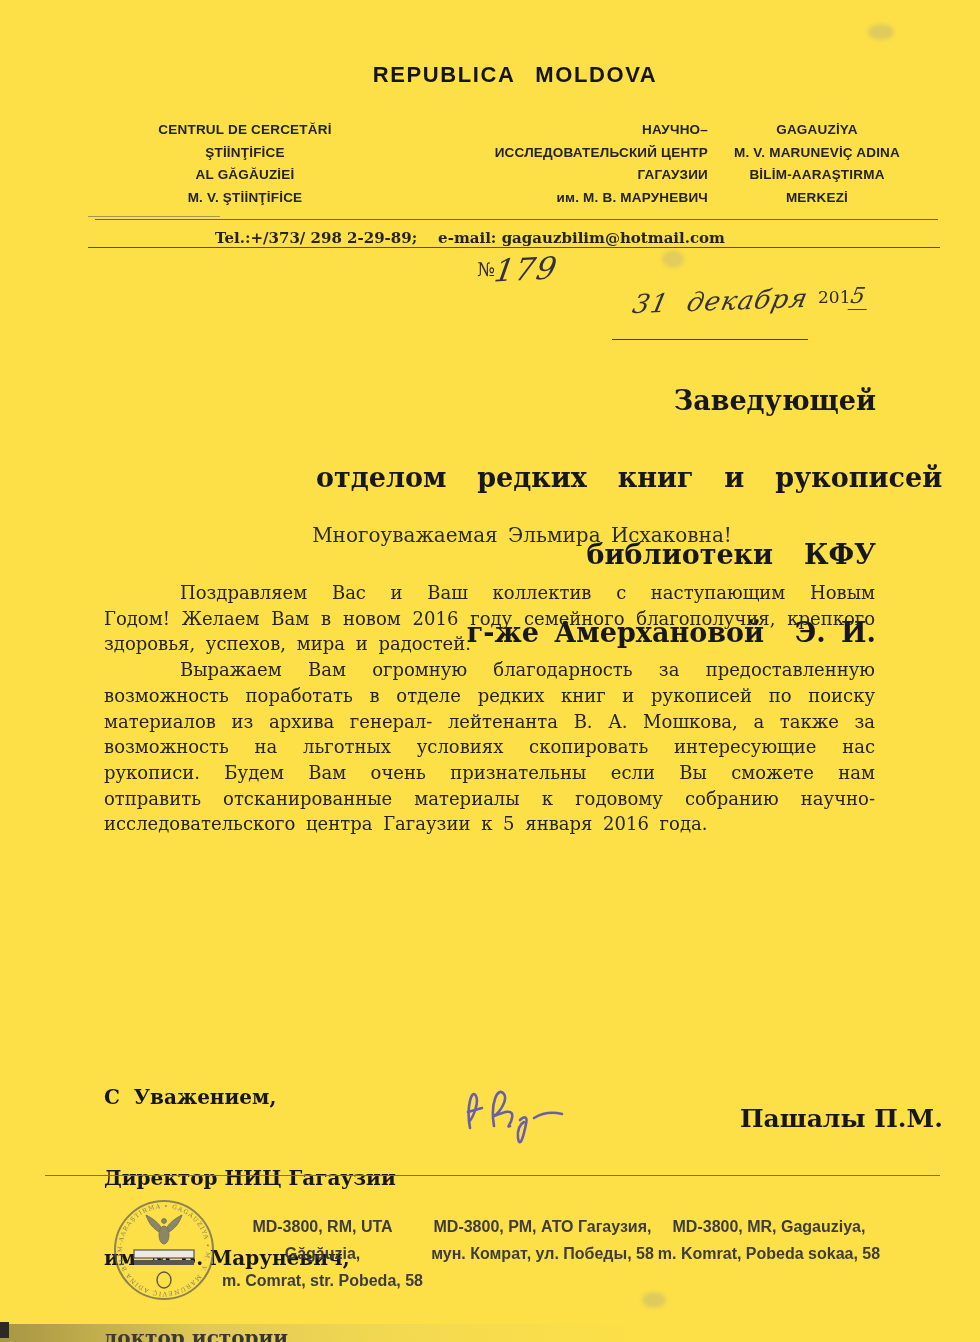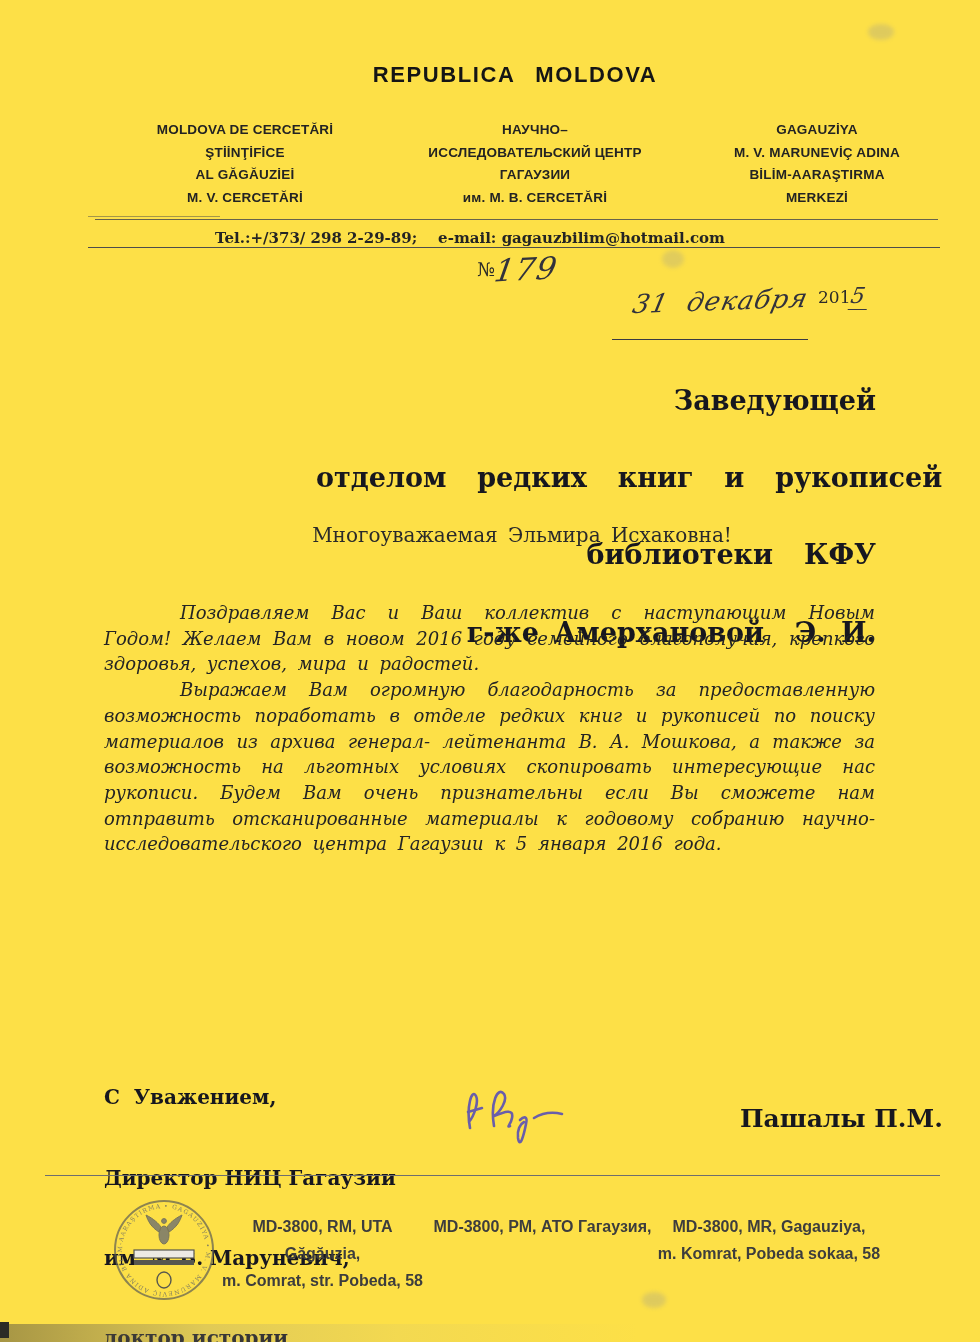--- a/index.html
+++ b/index.html
@@ -13,21 +13,21 @@
     position:absolute; top:62px; left:50px; right:0; text-align:center;
     font-family:"Liberation Sans", sans-serif; font-weight:bold;
     font-size:22px; letter-spacing:1.6px; word-spacing:13px; color:#151515;
   }
   .org{
     position:absolute; top:119px; text-align:center;
     font-family:"Liberation Sans", sans-serif; font-weight:bold;
     font-size:13.5px; line-height:22.5px; color:#232323; letter-spacing:.2px;
   }
   .org.ro{left:103px; width:284px;}
-  .org.ru{left:388px; width:294px;}
+  .org.ru{left:414px; width:294px;text-align:right;}
   .org.gg{left:683px; width:268px;}
   .rule{position:absolute; border-top:1.6px solid #4c4c4c;}
   .rule.r-top{top:219px; left:95px; right:42px; opacity:.85;}
   .rule.r-top2{top:216px; left:88px; width:132px; opacity:.5; border-top-width:1.2px;}
   .rule.r-bottom{top:247px; left:88px; right:40px;}
   .contact-line{
     position:absolute; top:229px; left:0; right:40px; text-align:center;
     font-weight:bold; font-size:15px; color:#242424; white-space:pre;
   }
   
@@ -48,21 +48,21 @@
   .addressee{
     position:absolute; top:336px; right:104px; width:560px; text-align:right;
     font-weight:bold; font-size:27px; line-height:25.8px; word-spacing:6px;
     color:#17171f; white-space:pre;
   }
   .salutation{
     position:absolute; top:523px; left:64px; right:0; text-align:center;
     font-size:20px; word-spacing:4px; color:#2a2a2a;
   }
   
-  .body-text{position:absolute; top:600px; left:104px; width:771px; font-size:18px; color:#242424;font-style:italic;}
+  .body-text{position:absolute; top:580px; left:104px; width:771px; font-size:18px; color:#242424;}
   .body-text .line{
     text-align:justify; text-align-last:justify; text-justify:inter-word;
     line-height:25.7px; word-spacing:2px;
   }
   .body-text .line.first{padding-left:76px;}
   .body-text .line.last{text-align-last:left; word-spacing:5px;}
   
   .closing{
     position:absolute; top:1031px; left:104px; font-weight:bold;
     font-size:20px; line-height:26.7px; color:#17171f; white-space:pre;
@@ -92,30 +92,30 @@
   .bottom-corner{position:absolute; left:0; bottom:4px; width:9px; height:16px; background:#2b2a26;}
 </style>
 </head>
 <body>
 
 <div class="page">
 
   <div class="doc-title">REPUBLICA MOLDOVA</div>
 
   <div class="org ro">
-    <div>MOLDOVA DE CERCETĂRİ</div>
+    <div>CENTRUL DE CERCETĂRİ</div>
     <div>ŞTİİNŢİFİCE</div>
     <div>AL GĂGĂUZİEİ</div>
-    <div>M. V. CERCETĂRİ</div>
+    <div>M. V. ŞTİİNŢİFİCE</div>
   </div>
   <div class="org ru">
     <div>НАУЧНО–</div>
     <div>ИССЛЕДОВАТЕЛЬСКИЙ ЦЕНТР</div>
     <div>ГАГАУЗИИ</div>
-    <div>им. М. В. CERCETĂRİ</div>
+    <div>им. М. В. МАРУНЕВИЧ</div>
   </div>
   <div class="org gg">
     <div>GAGAUZİYA</div>
     <div>M. V. MARUNEVİÇ  ADINA</div>
     <div>BİLİM-AARAŞTIRMA</div>
     <div>MERKEZİ</div>
   </div>
 
   <div class="rule r-top2"></div>
   <div class="rule r-top"></div>
@@ -193,20 +193,21 @@
     <rect x="22" y="62" width="60" height="5" fill="#57574f"></rect>
     <ellipse cx="52" cy="82" rx="7" ry="8" fill="none" stroke="#57574f" stroke-width="1.4"></ellipse>
   </svg>
 
   <div class="addr a1">
     <div>MD-3800, RM, UTA Găgăuzia,</div>
     <div>m. Comrat, str. Pobeda,  58</div>
   </div>
   <div class="addr a2">
     <div>MD-3800, РМ, АТО Гагаузия,</div>
+    <div>мун. Комрат, ул. Победы, 58</div>
   </div>
   <div class="addr a3">
     <div>MD-3800, MR, Gagauziya,</div>
     <div>m. Komrat,  Pobeda  sokaa, 58</div>
   </div>
 
   <div class="smudge sm1"></div>
   <div class="smudge sm2"></div>
   <div class="smudge sm3"></div>
   <div class="bottom-strip"></div>

